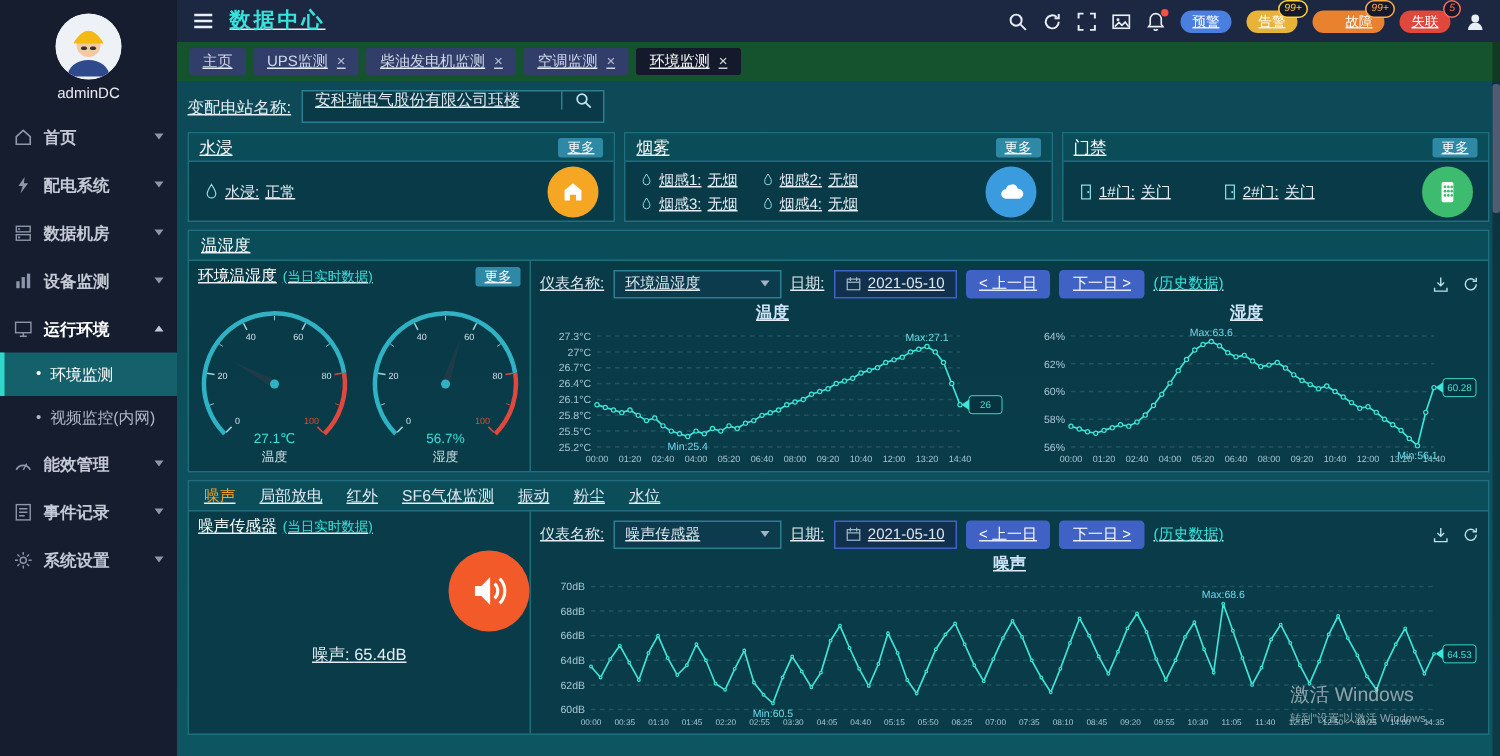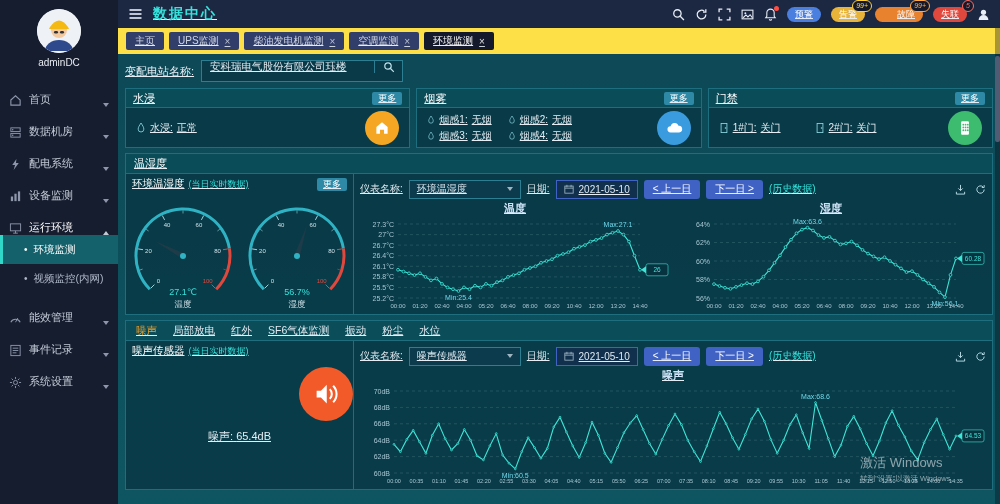--- a/index.html
+++ b/index.html
@@ -9,21 +9,21 @@
   button { font-family:inherit; border:none; cursor:pointer; }
 
   .app { display:flex; width:1000px; height:504px; }
 
   
   .sidebar { width:118px; flex-shrink:0; background:#161d2e; display:flex; flex-direction:column; }
   .profile { text-align:center; padding:9px 0 5px; }
   .avatar { width:44px; height:44px; border-radius:50%; margin:0 auto; overflow:hidden; background:#eef2f6; }
   .profile-name { font-size:10px; color:#e8ecf2; margin-top:4px; }
   .menu { flex:1; font-size:11px; margin-top:2px; }
-  .menu-item { display:flex; align-items:flex-end; height:32px; padding:0 9px; cursor:pointer; color:#c3cad6; }
+  .menu-item { display:flex; align-items:center; height:32px; padding:0 9px; cursor:pointer; color:#c3cad6;font-weight:bold; }
   .mi-icon { width:13px; height:13px; margin-right:7px; color:#8d96ab; flex-shrink:0; }
   .mi-label { flex:1; white-space:nowrap; overflow:hidden; }
   .caret-down { width:0; height:0; border-left:3.5px solid transparent; border-right:3.5px solid transparent; border-top:4px solid #8d96ab; }
   .caret-up { width:0; height:0; border-left:3.5px solid transparent; border-right:3.5px solid transparent; border-bottom:4px solid #c3cad6; }
   .menu-item.expanded { color:#fff; }
   .submenu-item { display:flex; align-items:center; height:29px; padding-left:24px; font-size:10.5px; color:#aeb8c8; cursor:pointer; }
   .submenu-item::before { content:"•"; margin-right:6px; font-size:10px; }
   .submenu-item.active { background:#15616b; color:#fff; border-left:3px solid #2fd8c8; padding-left:21px; }
 
   
@@ -34,21 +34,21 @@
   .topbar-right { margin-left:auto; display:flex; align-items:center; gap:10px; }
   .tb-icon { color:#e8eef5; display:flex; align-items:center; position:relative; cursor:pointer; }
   .tb-icon .dot { position:absolute; top:-2px; right:-2px; width:5px; height:5px; border-radius:50%; background:#ff4d42; }
   .chip { height:15px; border-radius:8px; padding:0 8px; font-size:9px; color:#fff; display:flex; align-items:center; position:relative; cursor:pointer; }
   .chip-blue { background:#4a7fe0; } .chip-yellow { background:#e8b339; } .chip-orange { background:#e8822f;padding-left:22px; } .chip-red { background:#e0483d; }
   .chip-badge { position:absolute; top:-7px; right:-7px; background:#141a2b; border:1px solid #ffd23e; color:#ffd23e; font-size:7px; line-height:8px; border-radius:7px; padding:1px 3px; }
   .chip-orange .chip-badge { border-color:#ffa94d; color:#ffa94d; }
   .chip-red .chip-badge { border-color:#ff6b5e; color:#ff6b5e; }
   .chip-badge:empty { display:none; }
 
-  .tabbar { height:26px; background:#fde047; display:flex; align-items:center; padding:0 8px; gap:5px; flex-shrink:0; }
+  .tabbar { height:26px; background:#14532d; display:flex; align-items:center; padding:0 8px; gap:5px; flex-shrink:0; }
   .tab { height:18px; background:#323e6a; color:#cfd6e6; font-size:10px; padding:0 9px; display:flex; align-items:center; gap:6px; border-radius:2px; cursor:pointer; white-space:nowrap; }
   .tab.active { background:#141a2b; color:#fff; }
   .tab-close { font-size:10px; opacity:.85; cursor:pointer; }
   .tab-close:empty { display:none; }
 
   .content { flex:1; background:linear-gradient(#0d4956,#0e5562); padding:5px 7px; display:flex; flex-direction:column; gap:5px; position:relative; overflow:hidden; }
 
   .search-row { display:flex; align-items:center; gap:7px; font-size:11px; height:24px; flex-shrink:0; }
   .search-box { display:flex; align-items:flex-start; background:#0a3947; border:1px solid #2c7f93; height:22px; }
   .search-input { background:transparent; border:none; outline:none; color:#dfe9f0; font-size:10.5px; width:172px; padding:0 8px; font-family:inherit; }
@@ -134,36 +134,36 @@
             <svg viewBox="0 0 14 14" width="13" height="13">
               <path d="M2 6.5L7 2l5 4.5V12H2z" fill="none" stroke="currentColor" stroke-width="1.2"></path>
             </svg>
           </span>
         <span class="mi-label">首页</span>
         <span class="caret-down"></span>
       </div>
       <div class="menu-item">
         <span class="mi-icon">
             <svg viewBox="0 0 14 14" width="13" height="13">
+              <path d="M8 1L3.5 7.5H6.5L5 13l5.5-7.5H7.5z" fill="currentColor"></path>
+            </svg>
+          </span>
+        <span class="mi-label">配电系统</span>
+        <span class="caret-down"></span>
+      </div>
+      <div class="menu-item">
+        <span class="mi-icon">
+            <svg viewBox="0 0 14 14" width="13" height="13">
               <rect x="2" y="2" width="10" height="4" fill="none" stroke="currentColor"></rect>
               <rect x="2" y="8" width="10" height="4" fill="none" stroke="currentColor"></rect>
               <circle cx="4" cy="4" r=".8" fill="currentColor"></circle>
               <circle cx="4" cy="10" r=".8" fill="currentColor"></circle>
             </svg>
           </span>
         <span class="mi-label">数据机房</span>
-        <span class="caret-down"></span>
-      </div>
-      <div class="menu-item">
-        <span class="mi-icon">
-            <svg viewBox="0 0 14 14" width="13" height="13">
-              <path d="M8 1L3.5 7.5H6.5L5 13l5.5-7.5H7.5z" fill="currentColor"></path>
-            </svg>
-          </span>
-        <span class="mi-label">配电系统</span>
         <span class="caret-down"></span>
       </div>
       <div class="menu-item">
         <span class="mi-icon">
             <svg viewBox="0 0 14 14" width="13" height="13">
               <rect x="2" y="7" width="2.4" height="5" fill="currentColor"></rect>
               <rect x="5.8" y="4" width="2.4" height="8" fill="currentColor"></rect>
               <rect x="9.6" y="1.5" width="2.4" height="10.5" fill="currentColor"></rect>
             </svg>
           </span>

